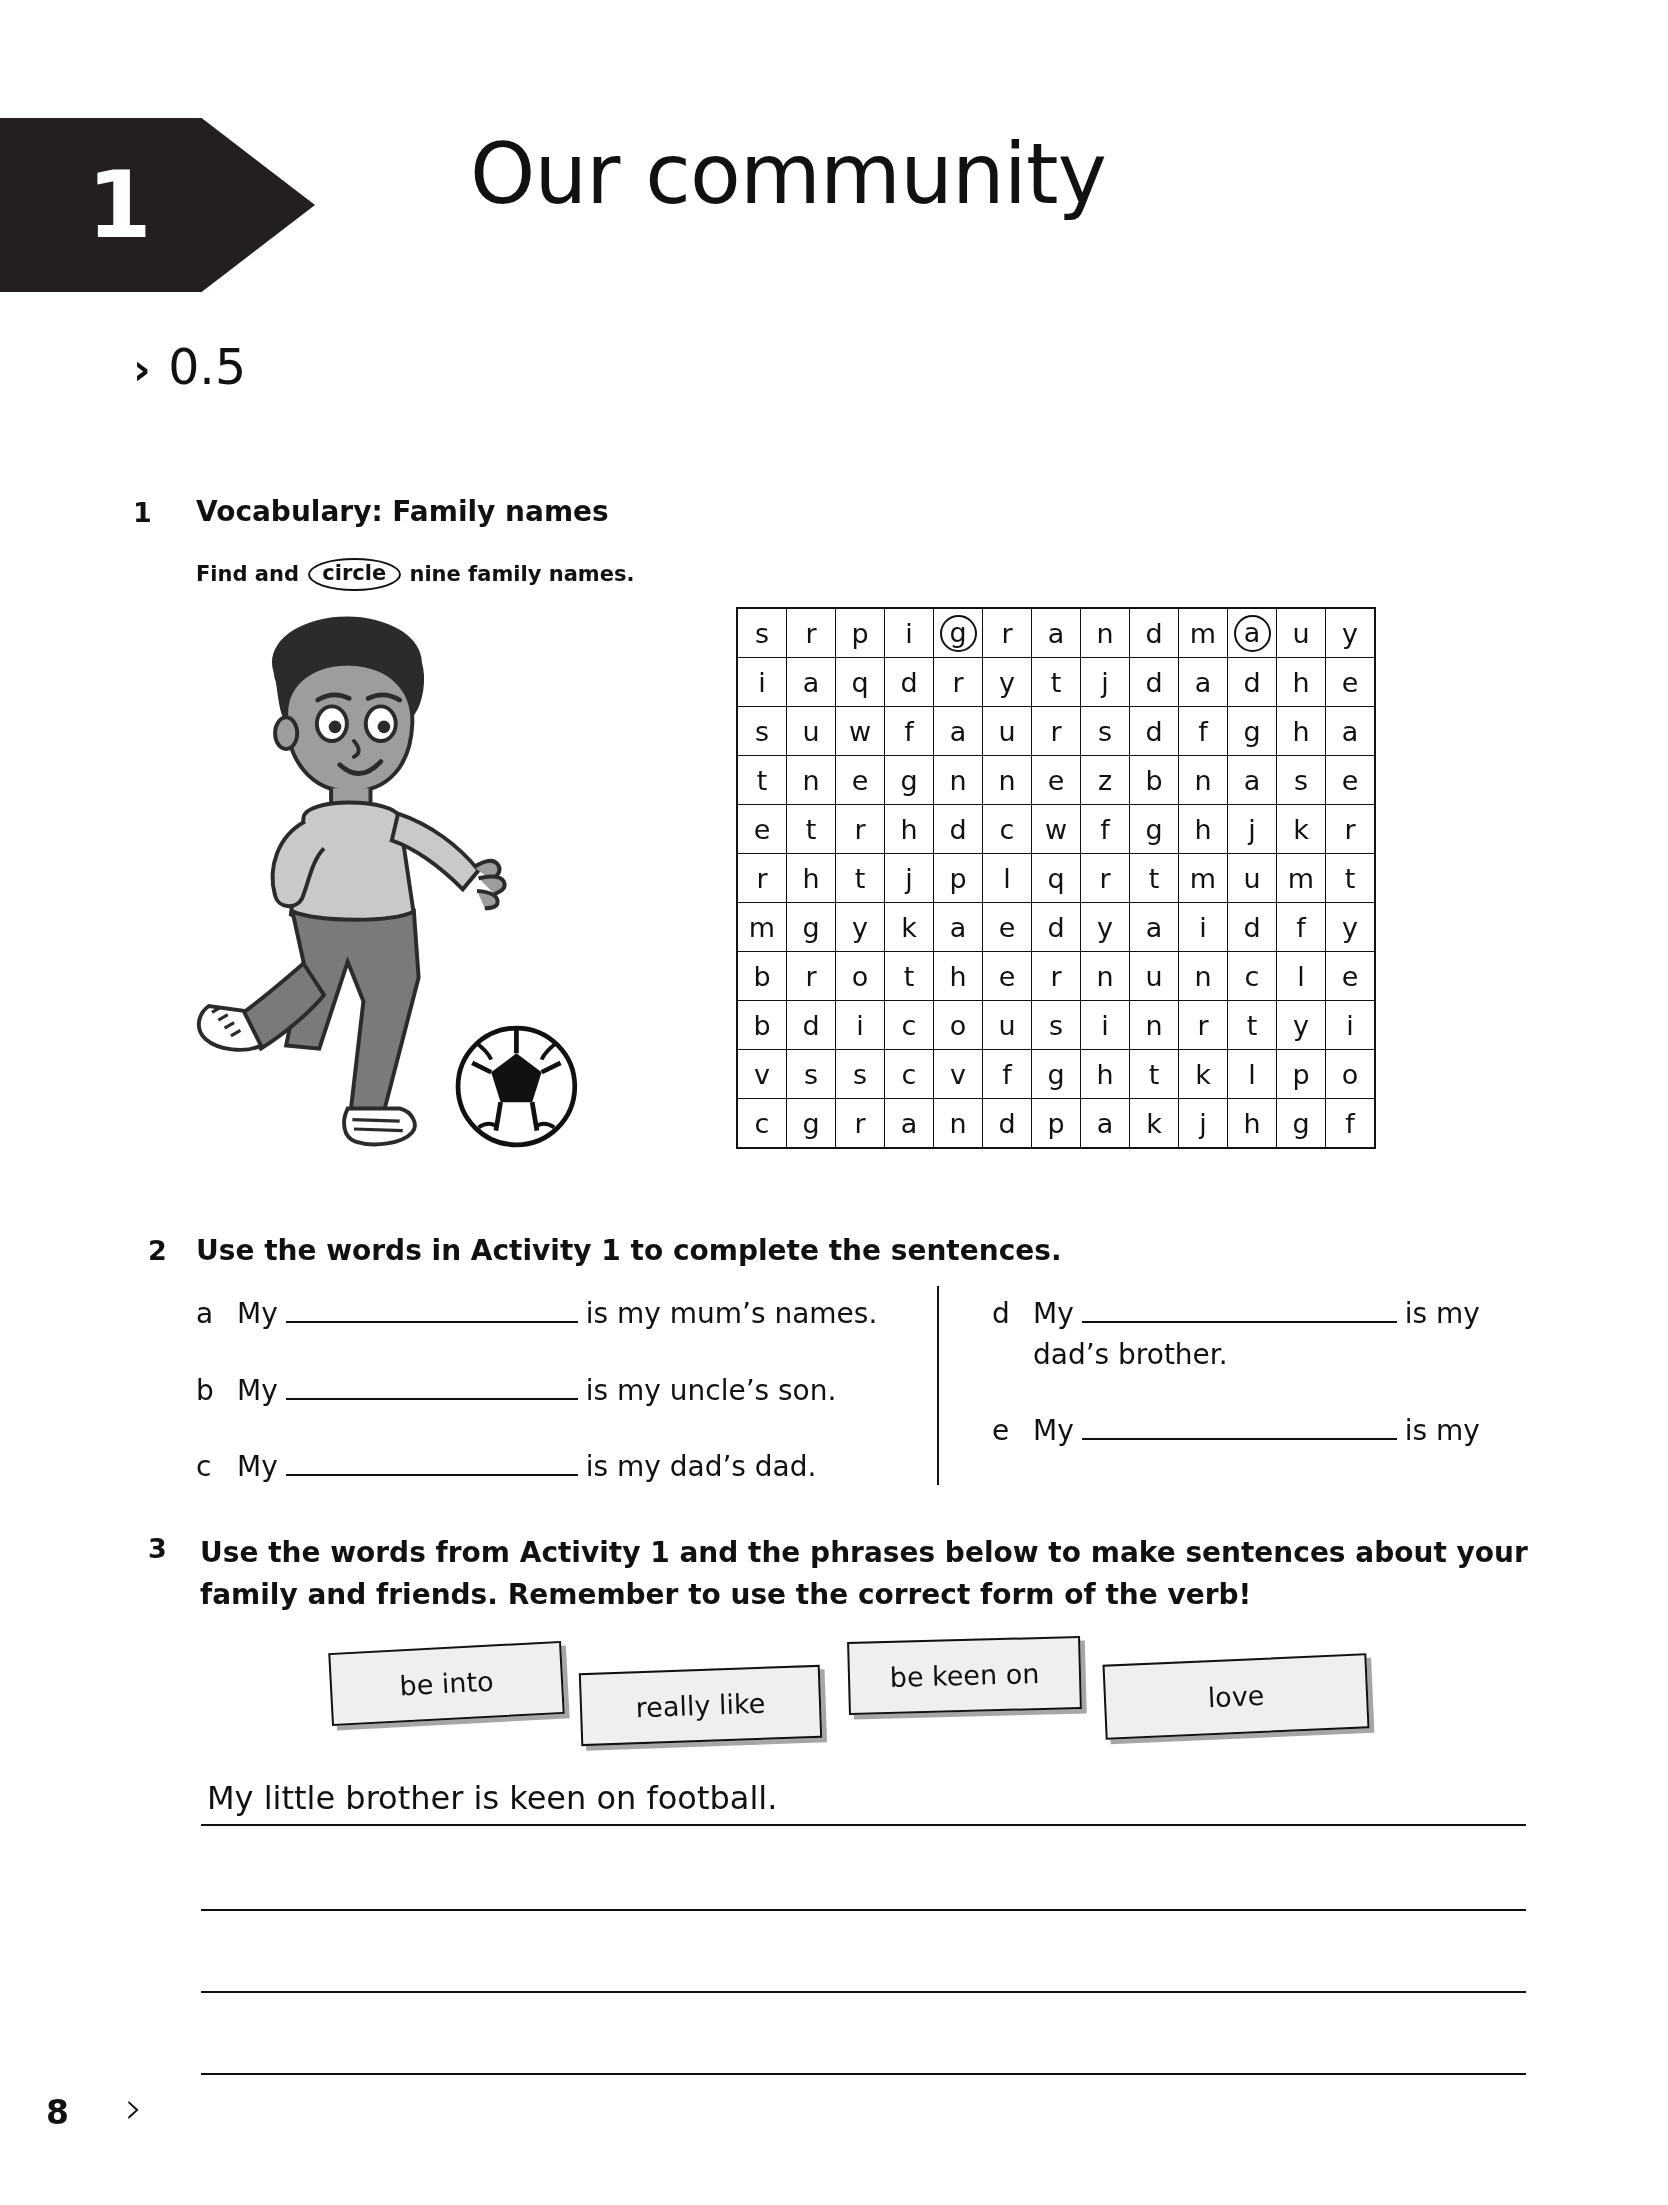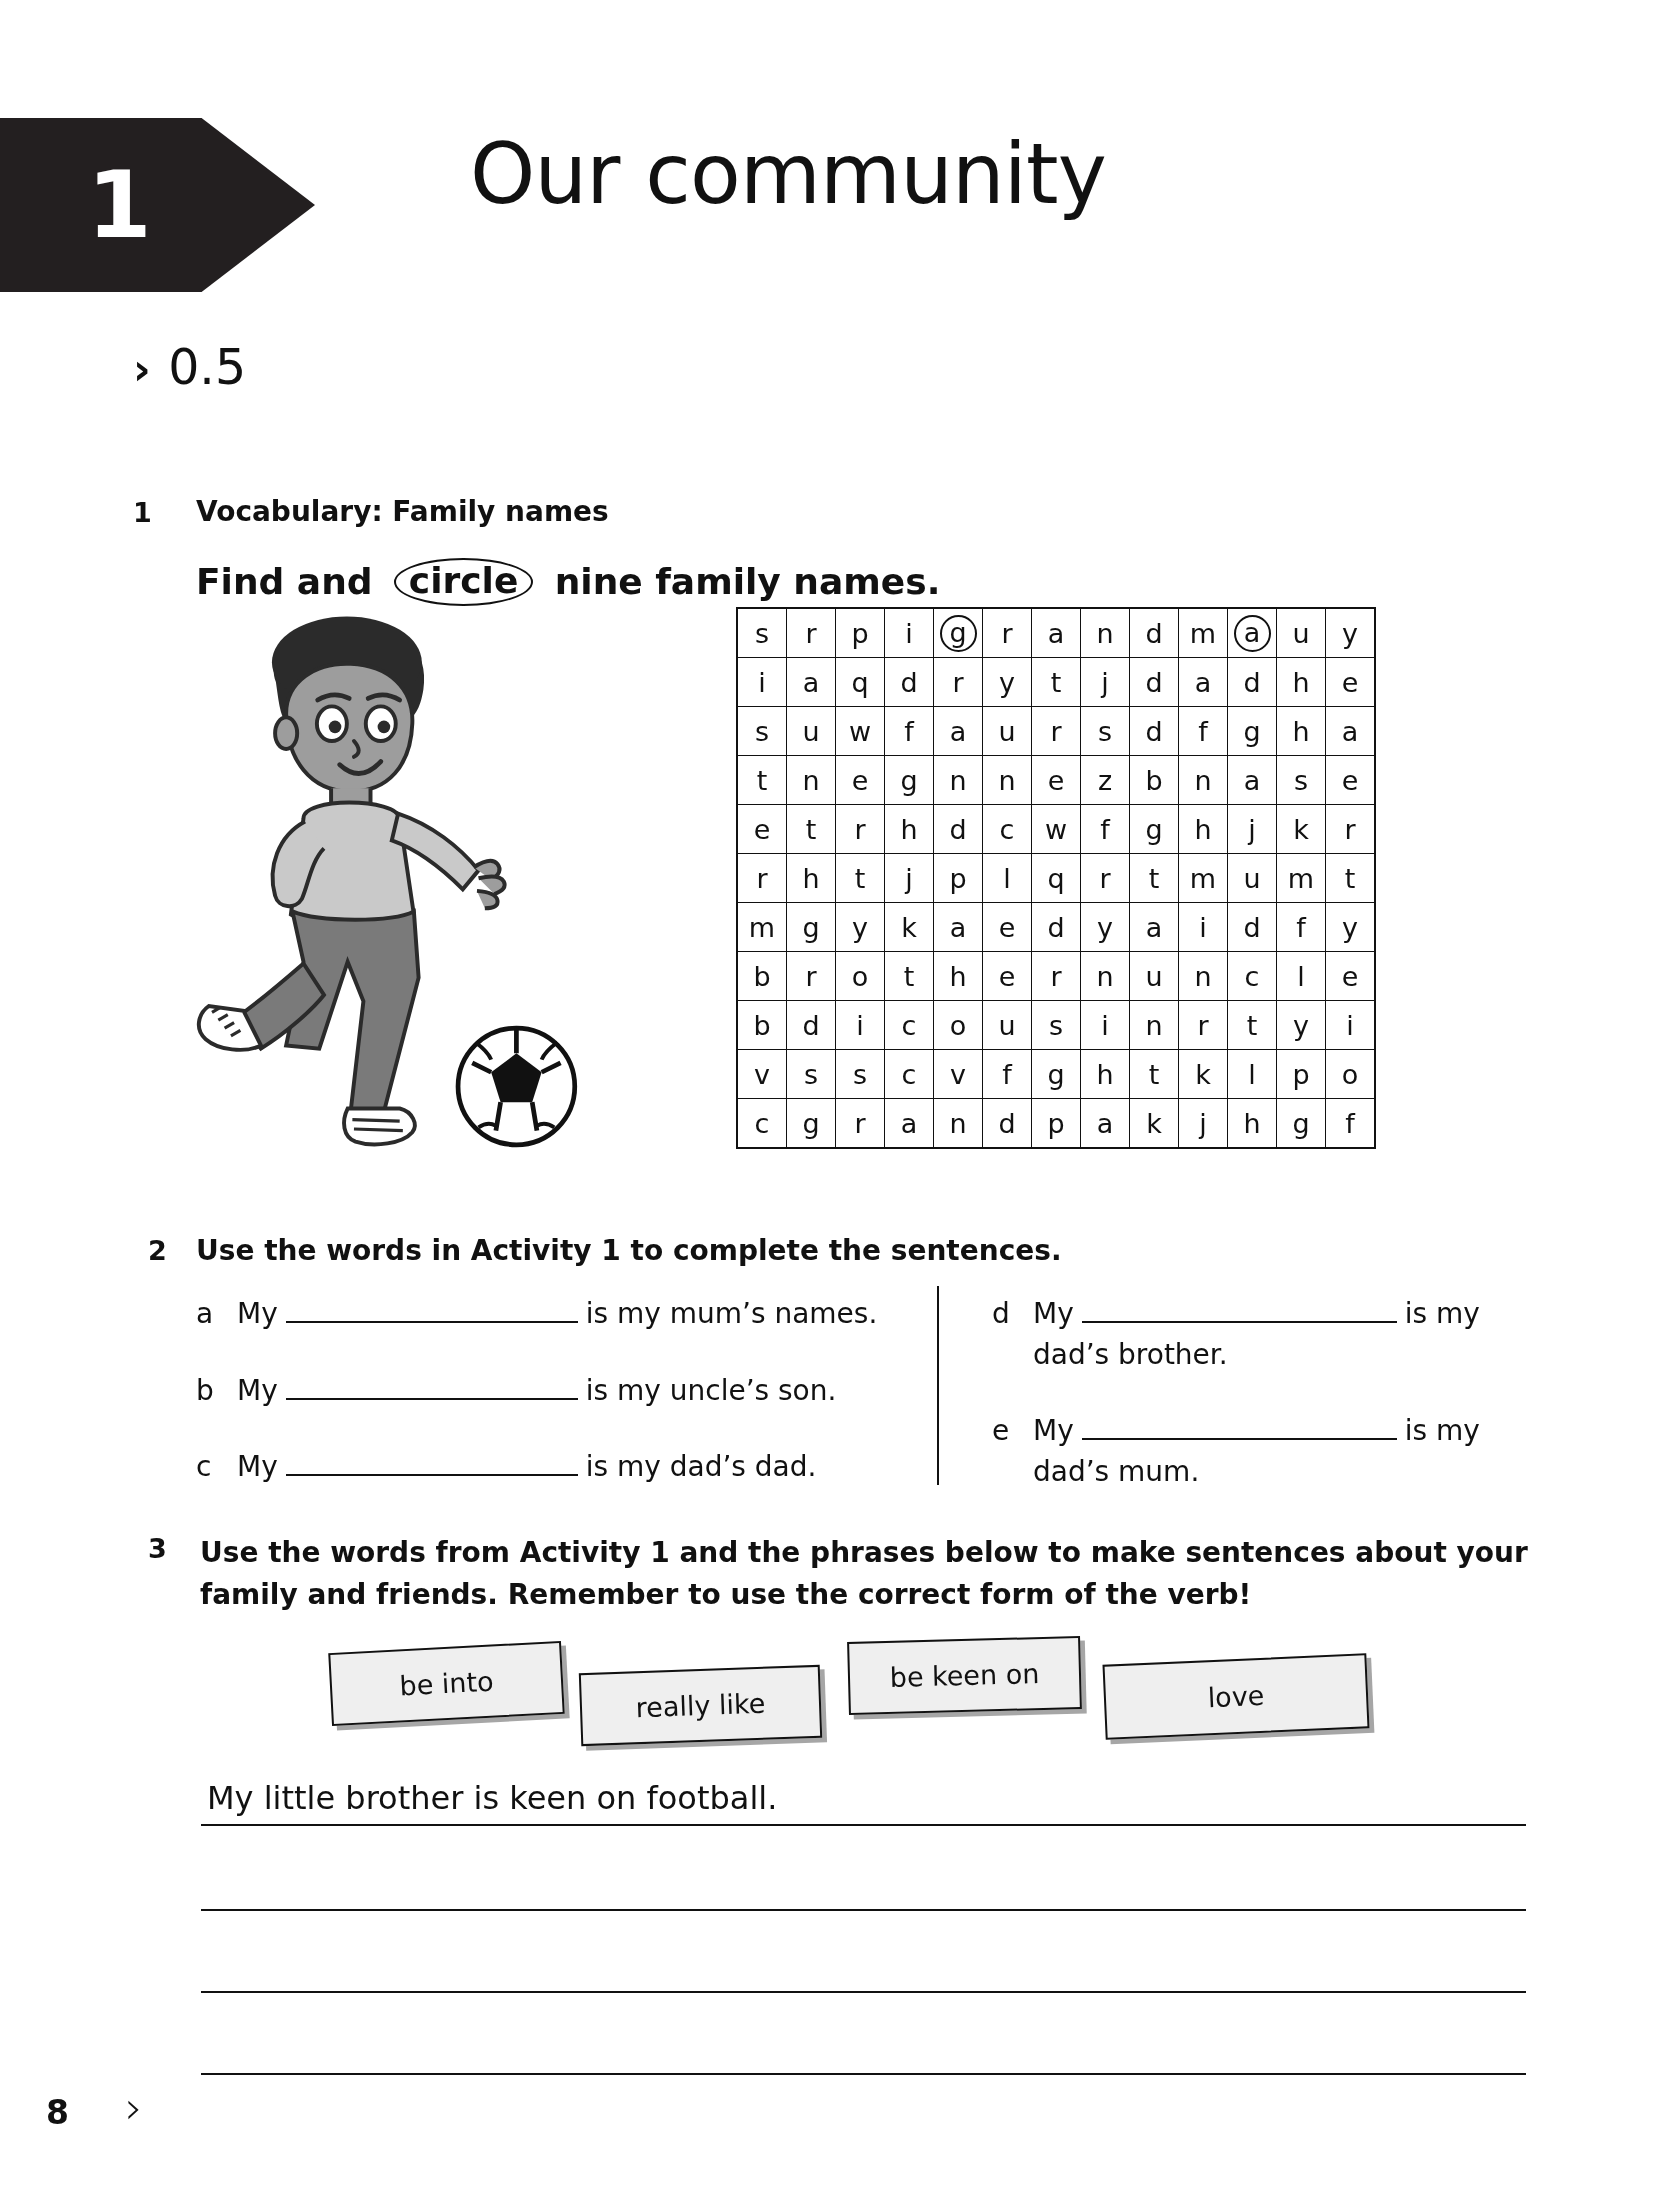--- a/index.html
+++ b/index.html
@@ -87,25 +87,25 @@
     position: absolute;
     left: 196px;
     top: 495px;
     font-size: 28px;
     font-weight: 700;
   }
   .act1-sub {
     position: absolute;
     left: 196px;
     top: 558px;
-    font-size: 36px;
+    font-size: 21px;
     font-weight: 700;
     display: flex;
     align-items: center;
-    gap: 17px;
+    gap: 4px;
   }
   .circle-word {
     display: inline-block;
     padding: 3.2px 12.6px 4.7px 12.6px;
     border: 2.4px solid #111;
     border-radius: 50%;
     margin: 0 4.7px;
     line-height: 1;
   }
 
@@ -543,21 +543,20 @@
       <span>My</span>
       <span class="q-blank w2"></span>
       <span>is my</span>
       <div class="wrap-line">dad’s brother.</div>
     </div>
     <div class="q-row">
       <span class="q-letter">e</span>
       <span>My</span>
       <span class="q-blank w2"></span>
       <span>is my</span>
-      <div class="wrap-line">dad’s mum.</div>
     </div>
   </div>
 
 <div class="act3-num">3</div>
 <div class="act3-text">Use the words from Activity 1 and the phrases below to make sentences about your family and friends. Remember to use the correct form of the verb!</div>
 
 <div class="phrase" id="phrase-0">be into</div>
 <div class="phrase" id="phrase-1">really like</div>
 <div class="phrase" id="phrase-2">be keen on</div>
 <div class="phrase" id="phrase-3">love</div>

